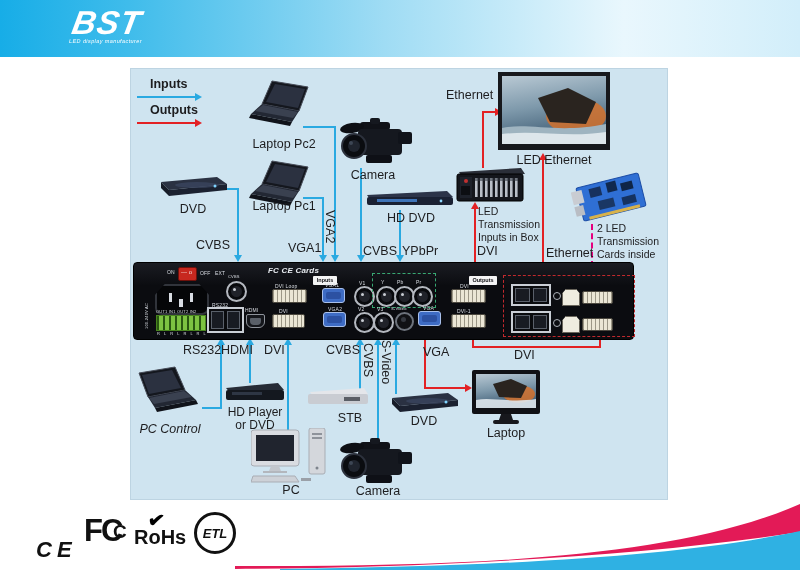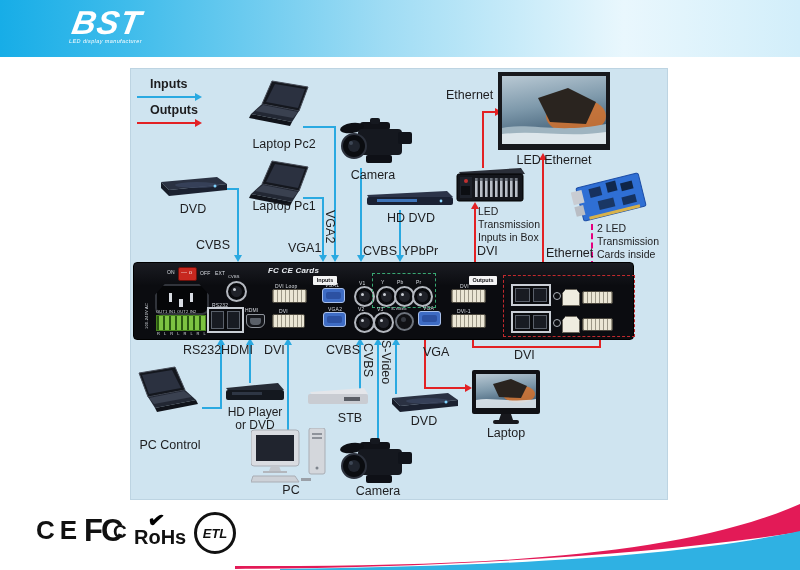--- a/index.html
+++ b/index.html
@@ -344,21 +344,21 @@
   <div class="lab" style="left:423px;top:345px;">VGA</div>
   <div class="lab" style="left:514px;top:348px;">DVI</div>
 
   <svg class="abs" style="left:131px;top:366px;transform:scaleX(-1);" width="70" height="52" viewBox="0 0 70 52">
     <polygon points="26,1 62,7 53,31 16,24" fill="#14171e" stroke="#474c58"></polygon>
     <polygon points="29,4 59,9 52,28 20,22" fill="#2b3140"></polygon>
     <polygon points="16,24 53,31 46,42 5,34" fill="#222733"></polygon>
     <polygon points="17,25 52,32 47,38 9,31" fill="#3a4150"></polygon>
     <polygon points="5,34 46,42 44,46 3,38" fill="#10131a"></polygon>
   </svg>
-  <div class="lab c" style="left:133px;top:438px;width:74px;">PC Control</div>
+  <div class="lab c" style="left:133px;top:422px;width:74px;font-style:italic;">PC Control</div>
 
   <svg class="abs" style="left:222px;top:380px;" width="64" height="26" viewBox="0 0 64 26">
     <polygon points="4,8 56,3 62,10 10,15" fill="#262b36"></polygon>
     <rect x="4" y="10" width="58" height="10" rx="2" fill="#14181f"></rect>
     <rect x="10" y="12" width="30" height="3" fill="#2e3644"></rect>
   </svg>
   <div class="lab pre c" style="left:222px;top:406px;width:66px;font-size:12px;">HD Player
 or DVD</div>
 
   <svg class="abs" style="left:304px;top:386px;" width="66" height="24" viewBox="0 0 66 24">
@@ -415,21 +415,21 @@
     <ellipse cx="16" cy="12" rx="12" ry="5" transform="rotate(-8 16 12)" fill="#0d0f14"></ellipse>
     <rect x="22" y="13" width="44" height="26" rx="4" fill="#15181f"></rect>
     <circle cx="18" cy="30" r="12" fill="#0a0c10" stroke="#2c313c" stroke-width="2"></circle>
     <circle cx="18" cy="30" r="6" fill="#1f242e"></circle>
     <circle cx="15" cy="27" r="2" fill="#3d4654"></circle>
     <rect x="62" y="16" width="14" height="12" rx="2" fill="#10131a"></rect>
     <rect x="30" y="39" width="26" height="8" rx="2" fill="#0e1016"></rect>
   </svg>
   <div class="lab c" style="left:336px;top:484px;width:84px;">Camera</div>
 
-  <div class="cert" style="left:36px;top:515px;font-size:26px;font-weight:600;letter-spacing:5px;">CE</div>
+  <div class="cert" style="left:36px;top:537px;font-size:22px;font-weight:600;letter-spacing:5px;font-style:italic;">CE</div>
   <div class="cert" style="left:84px;top:513px;font-size:31px;font-weight:800;letter-spacing:-2px;">FC</div>
   <div class="cert" style="left:113px;top:521px;font-size:19px;font-weight:800;">C</div>
   <div class="rohs-check" style="left:148px;top:508px;">✔</div>
   <div class="cert" style="left:134px;top:526px;font-size:20px;font-weight:bold;">RoHs</div>
   <div class="etl" style="left:194px;top:512px;">ETL</div>
 
   <svg class="abs" style="left:0;top:495px;" width="800" height="75" viewBox="0 0 800 75">
     <path d="M235,71 C480,72 680,62 800,9 L800,37 C640,62 420,73 235,74 Z" fill="#e31a57"></path>
     <path d="M280,74 C520,71 690,60 800,36 L800,75 L280,75 Z" fill="#2fb1e3"></path>
   </svg>

